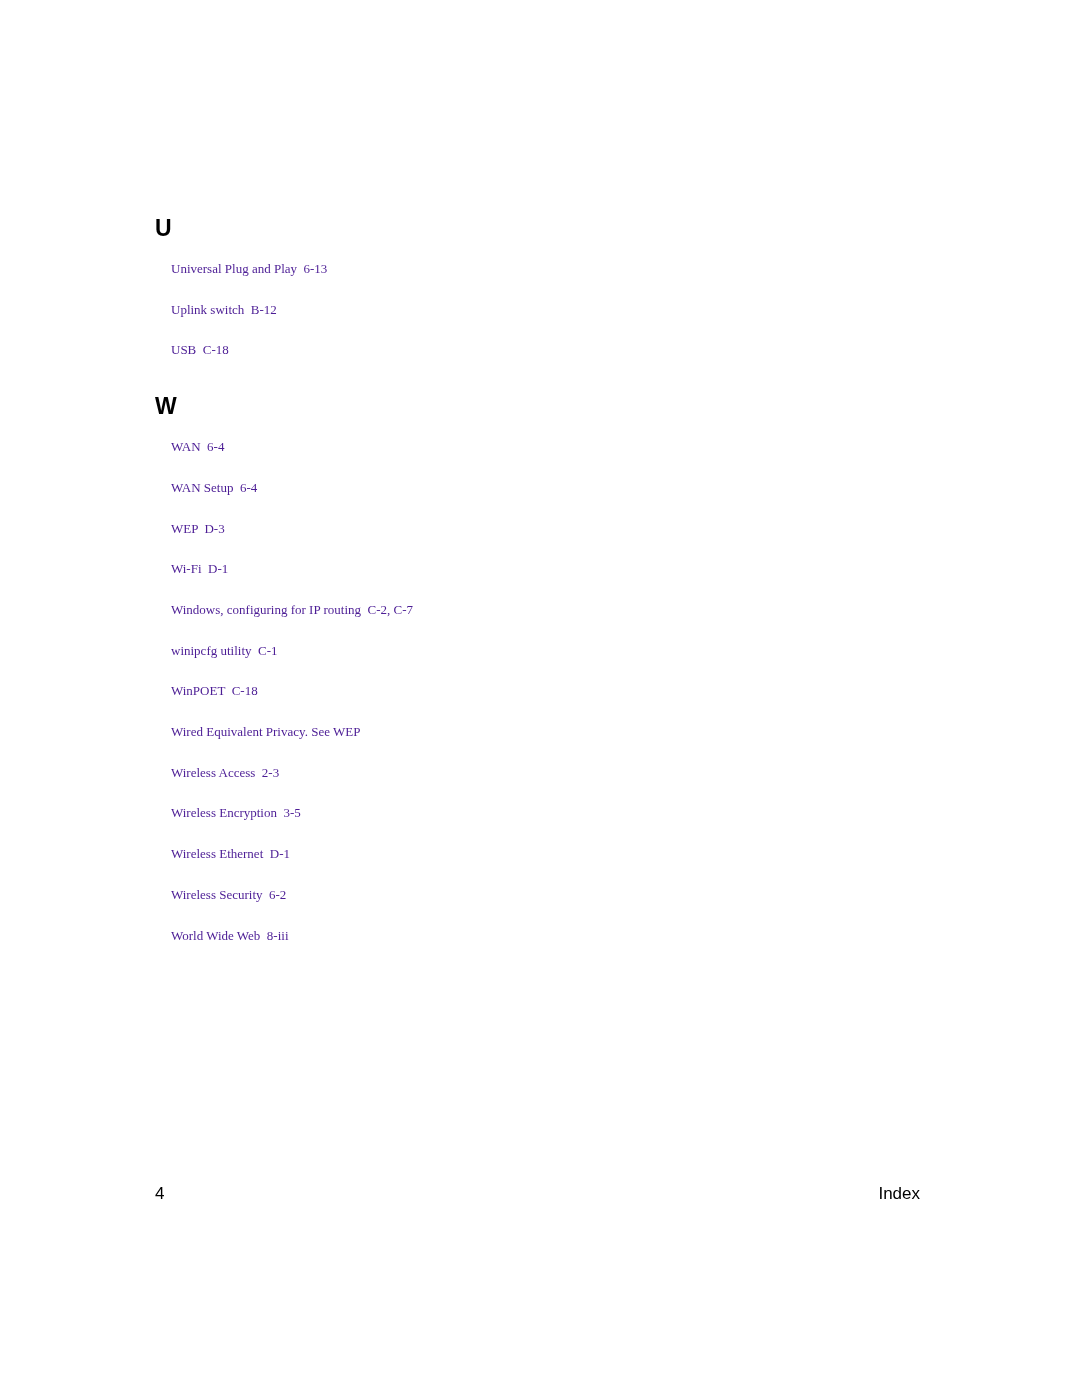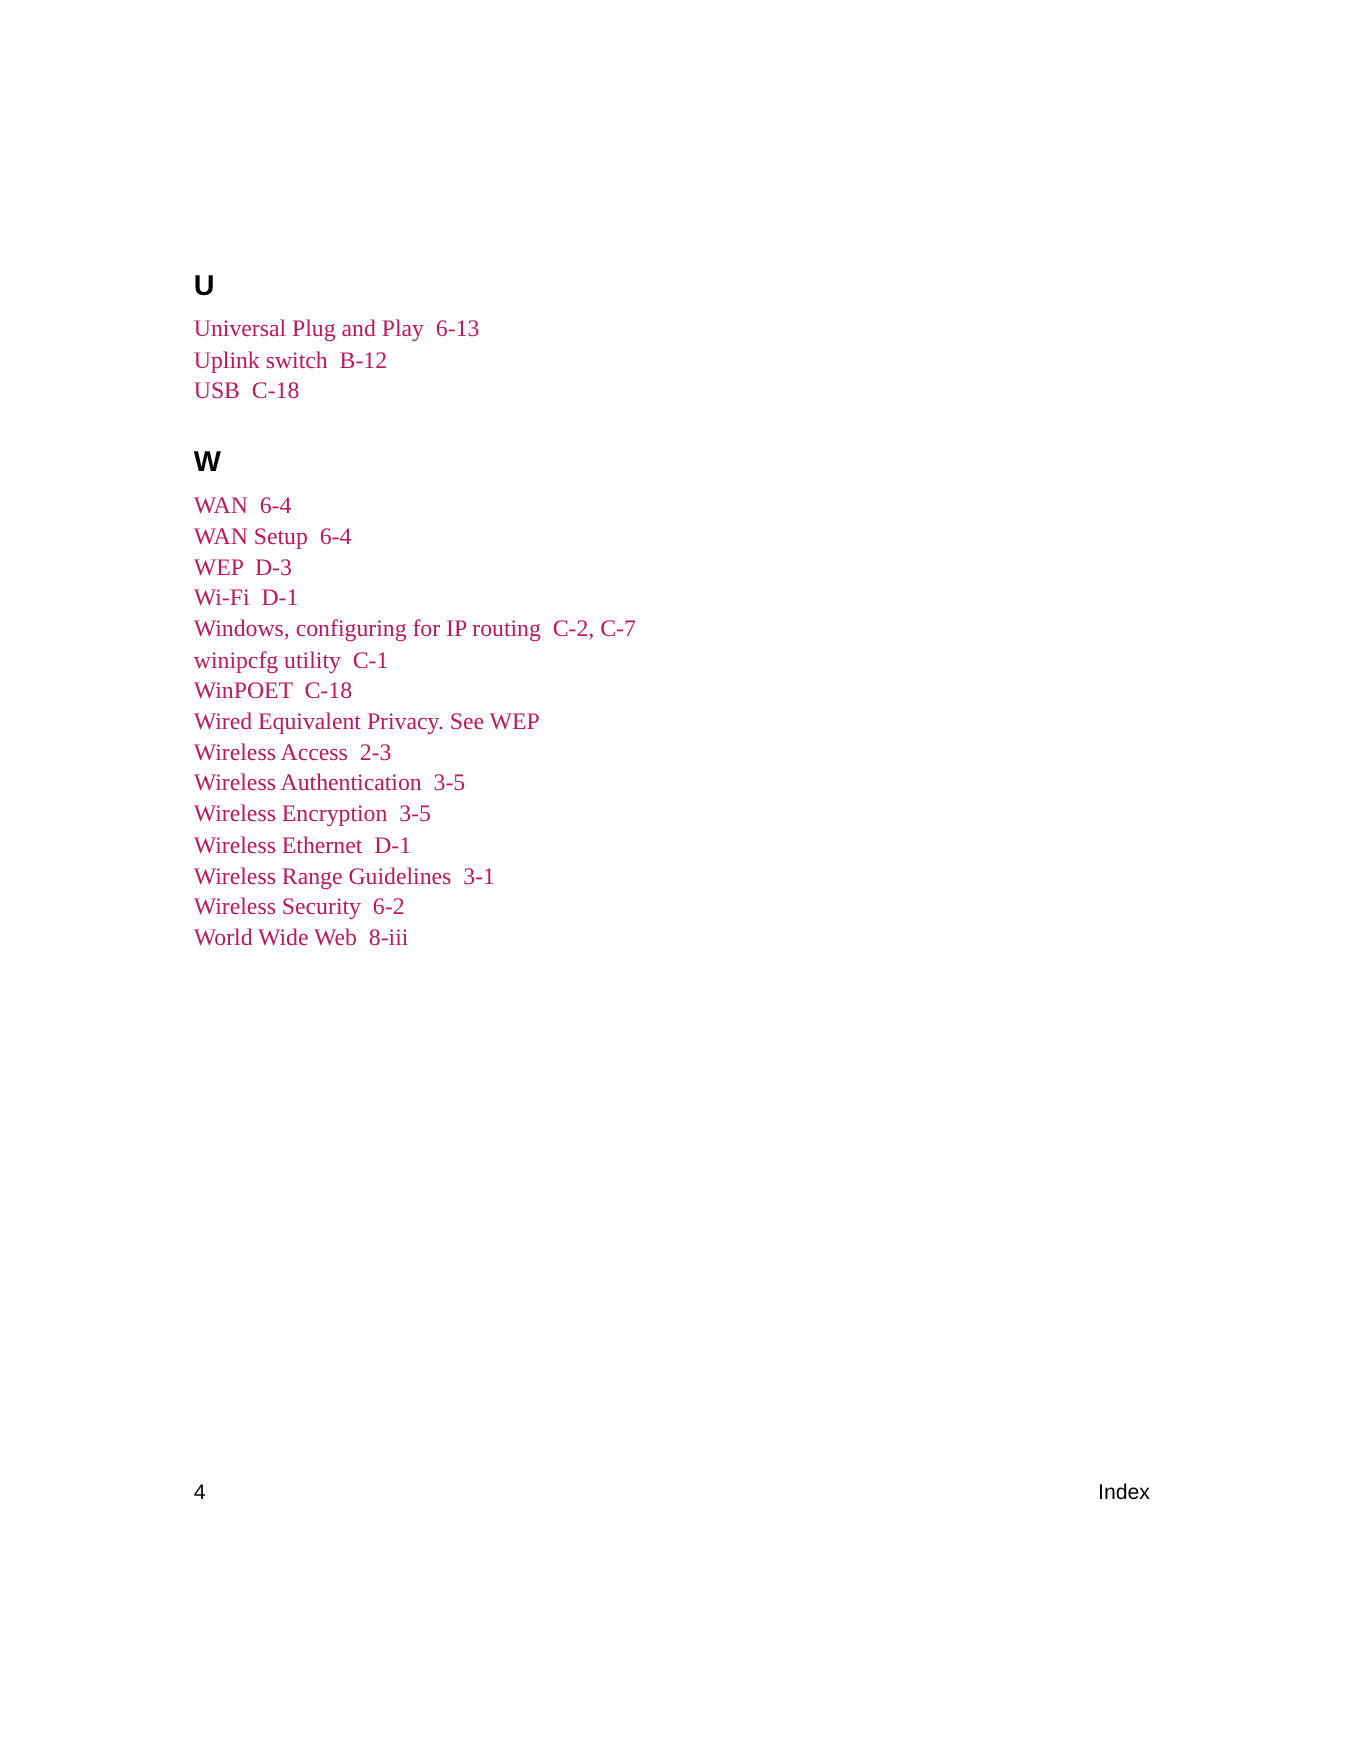--- a/index.html
+++ b/index.html
@@ -44,25 +44,25 @@
   }
 
   .entry-list {
     list-style: none;
     margin: 0;
     padding: 0;
   }
 
   .entry {
     font-family: "Liberation Serif", serif;
-    font-size: 19px;
+    font-size: 13px;
     line-height: 24.7px;
-    color: #be185d;
+    color: #4c1d95;
     white-space: pre;
-    margin: 0;
+    margin: 16px;
     padding: 0;
   }
 
   .entry .see {
   }
 
   .footer {
     position: absolute;
     left: 155px;
     right: 160px;
@@ -103,24 +103,22 @@
         <ul class="entry-list">
           <li class="entry">WAN  6-4</li>
           <li class="entry">WAN Setup  6-4</li>
           <li class="entry">WEP  D-3</li>
           <li class="entry">Wi-Fi  D-1</li>
           <li class="entry">Windows, configuring for IP routing  C-2, C-7</li>
           <li class="entry">winipcfg utility  C-1</li>
           <li class="entry">WinPOET  C-18</li>
           <li class="entry"><span>Wired Equivalent Privacy. </span><span class="see">See</span><span> WEP</span></li>
           <li class="entry">Wireless Access  2-3</li>
-          <li class="entry">Wireless Authentication  3-5</li>
           <li class="entry">Wireless Encryption  3-5</li>
           <li class="entry">Wireless Ethernet  D-1</li>
-          <li class="entry">Wireless Range Guidelines  3-1</li>
           <li class="entry">Wireless Security  6-2</li>
           <li class="entry">World Wide Web  8-iii</li>
         </ul>
       </div>
     </div>
 
   <div class="footer">
     <span class="footer-page-number">4</span>
     <span class="footer-label">Index</span>
   </div>

